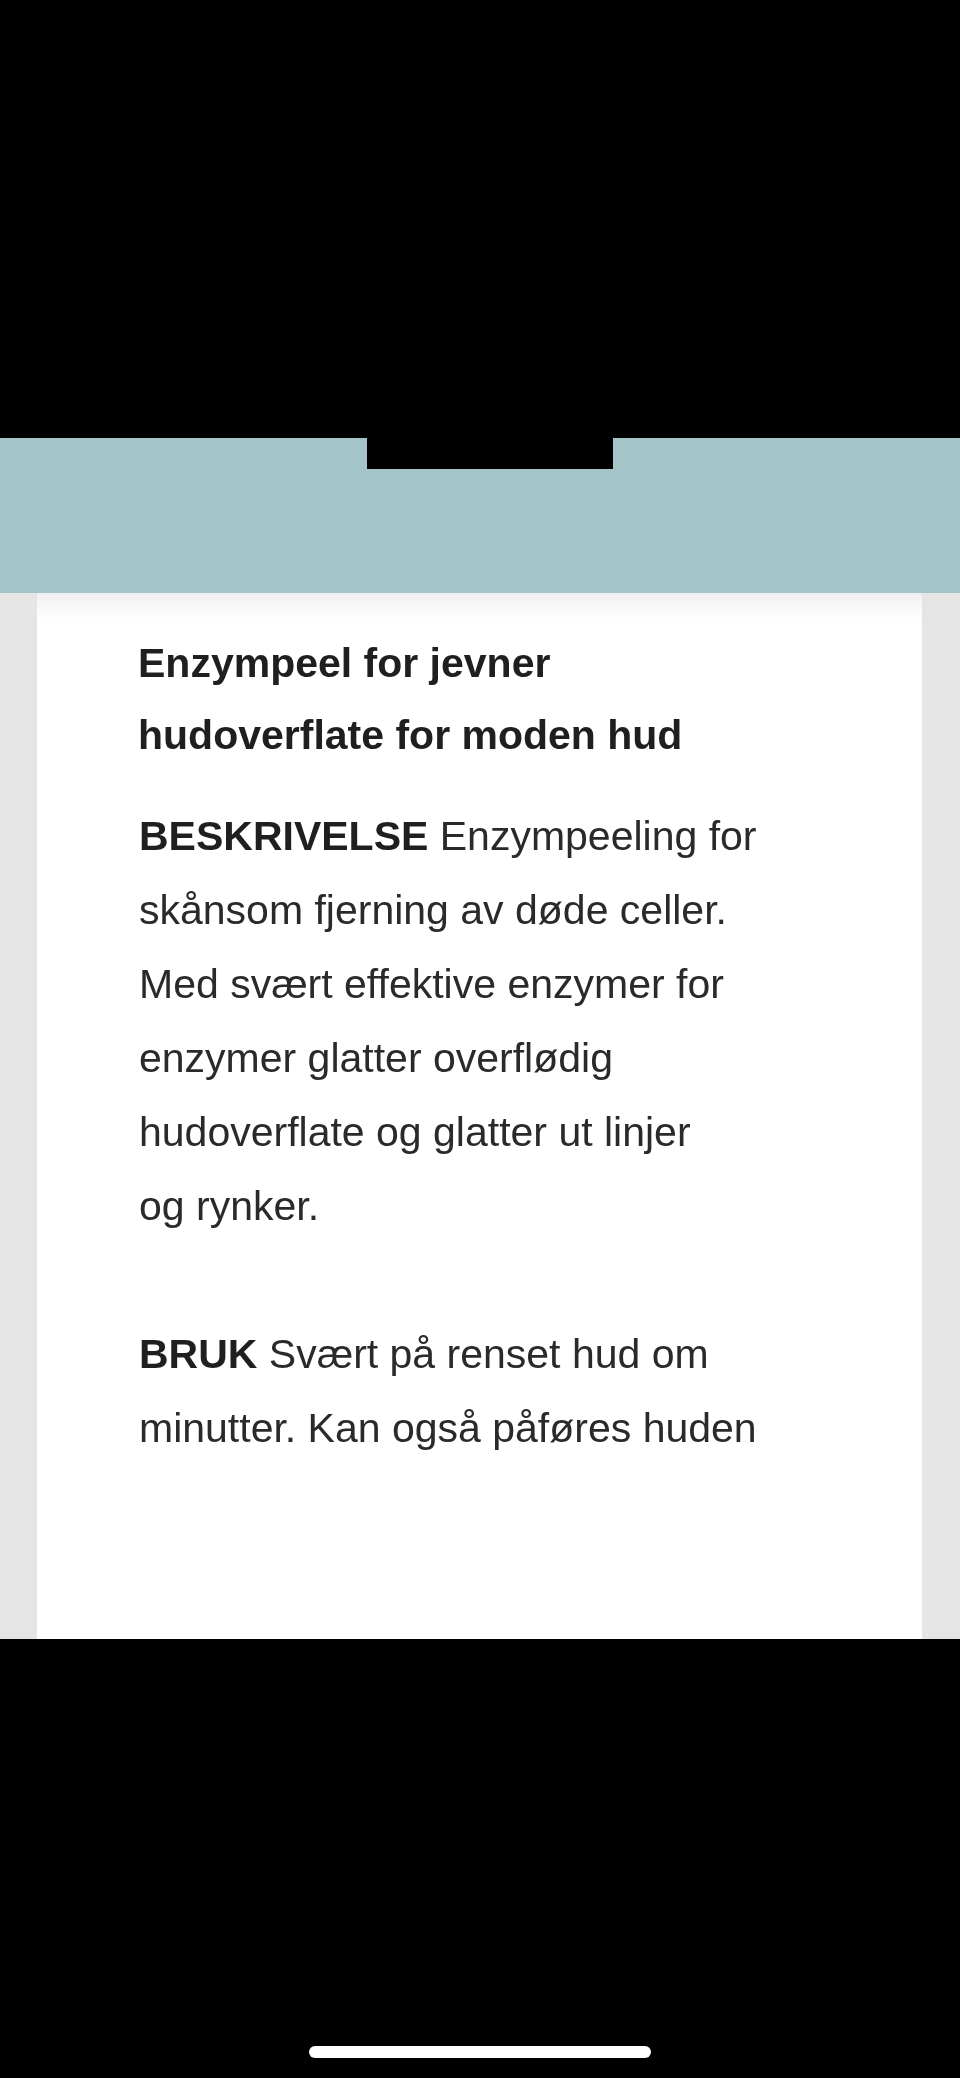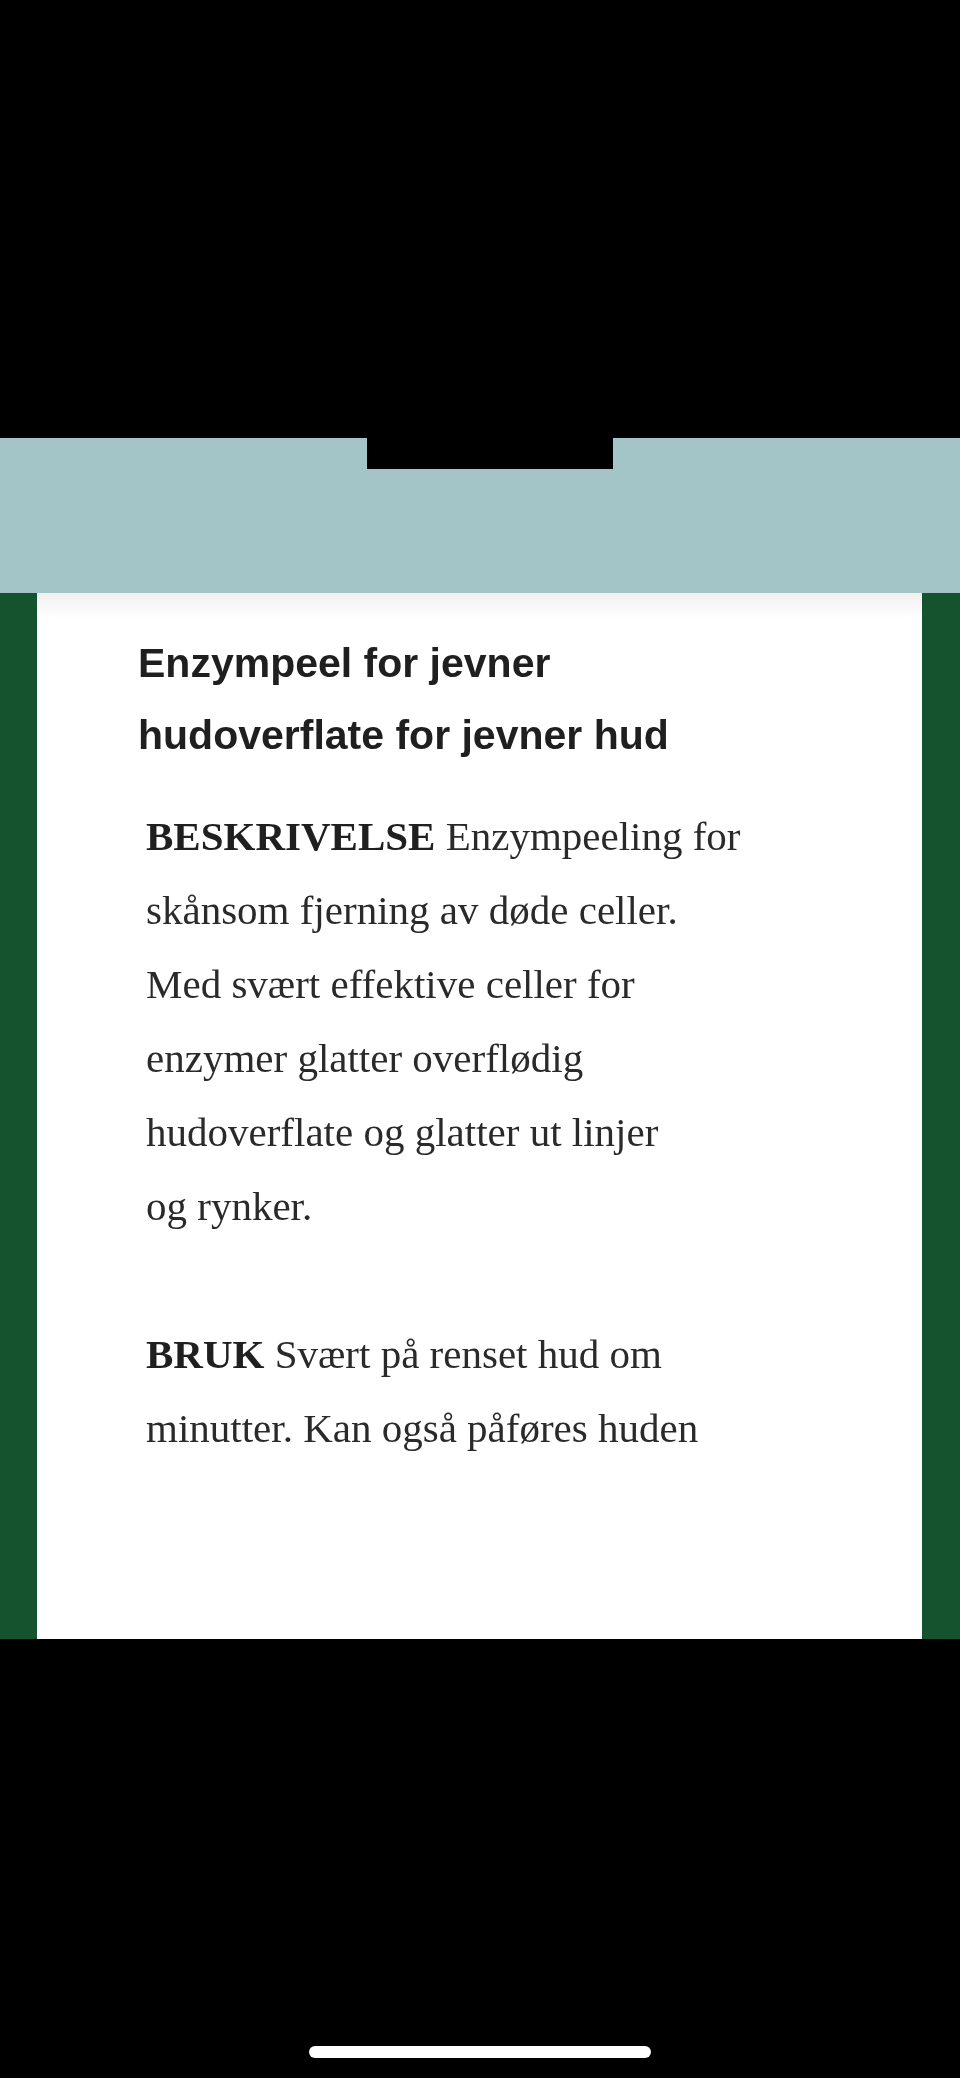--- a/index.html
+++ b/index.html
@@ -3,21 +3,21 @@
 <meta charset="utf-8">
 <style>
   html, body { margin:0; padding:0; }
   body {
     width:960px; height:2078px; background:#000; position:relative; overflow:hidden;
     font-family:"Liberation Sans", "DejaVu Sans", sans-serif;
   }
   .top-black { position:absolute; left:0; top:0; width:960px; height:438px; background:#000; }
   .screen {
     position:absolute; left:0; top:438px; width:960px; height:1201px;
-    background:#14532d; overflow:hidden;
+    background:#e5e5e5; overflow:hidden;
   }
   .header-band {
     position:absolute; left:0; top:0; width:960px; height:155px; background:#a3c5c8;
   }
   .notch {
     position:absolute; left:367px; top:0; width:246px; height:31px; background:#000;
   }
   .card {
     position:absolute; left:37px; top:155px; width:885px; height:1100px;
     background:#fff;
@@ -28,22 +28,22 @@
   }
   .content {
     position:absolute; left:101px; top:0; width:740px; color:#1f1f1f;
   }
   .title {
     position:absolute; left:0; top:34px; width:740px;
     font-size:41px; font-weight:bold; line-height:72px; color:#1f1f1f;
     letter-spacing:0px; margin:0;
   }
   .body-text {
-    position:absolute; left:8px; top:206px; width:740px;
-    font-size:41px; line-height:74px; color:#2a2a2a; margin:0;font-family:Liberation Serif, serif;
+    position:absolute; left:1px; top:206px; width:740px;
+    font-size:41px; line-height:74px; color:#2a2a2a; margin:0;
   }
   .body-text .line { display:block; white-space:pre; height:74px; }
   .body-text .label { font-weight:bold; color:#1f1f1f; }
   .bottom-black { position:absolute; left:0; top:1639px; width:960px; height:439px; background:#000; }
   .home-indicator {
     position:absolute; left:309px; top:2046px; width:342px; height:12px;
     background:#fff; border-radius:6px;
   }
 </style>
 </head>
@@ -52,27 +52,27 @@
 <div class="top-black"></div>
 
 <div class="screen">
   <div class="header-band"></div>
   <div class="notch"></div>
 
   <div class="card">
     <div class="content">
       <h1 class="title">
         <span style="display:block">Enzympeel for jevner</span>
-        <span style="display:block">hudoverflate for jevner hud</span>
+        <span style="display:block">hudoverflate for moden hud</span>
       </h1>
 
       <div class="body-text">
         <span class="line"><span class="label">BESKRIVELSE</span><span> Enzympeeling for</span></span>
         <span class="line">skånsom fjerning av døde celler.</span>
-        <span class="line">Med svært effektive celler for</span>
+        <span class="line">Med svært effektive enzymer for</span>
         <span class="line">enzymer glatter overflødig</span>
         <span class="line">hudoverflate og glatter ut linjer</span>
         <span class="line">og rynker.</span>
         <span class="line"></span>
         <span class="line"><span class="label">BRUK</span><span> Svært på renset hud om</span></span>
         <span class="line">minutter. Kan også påføres huden</span>
       </div>
     </div>
   </div>
 </div>

